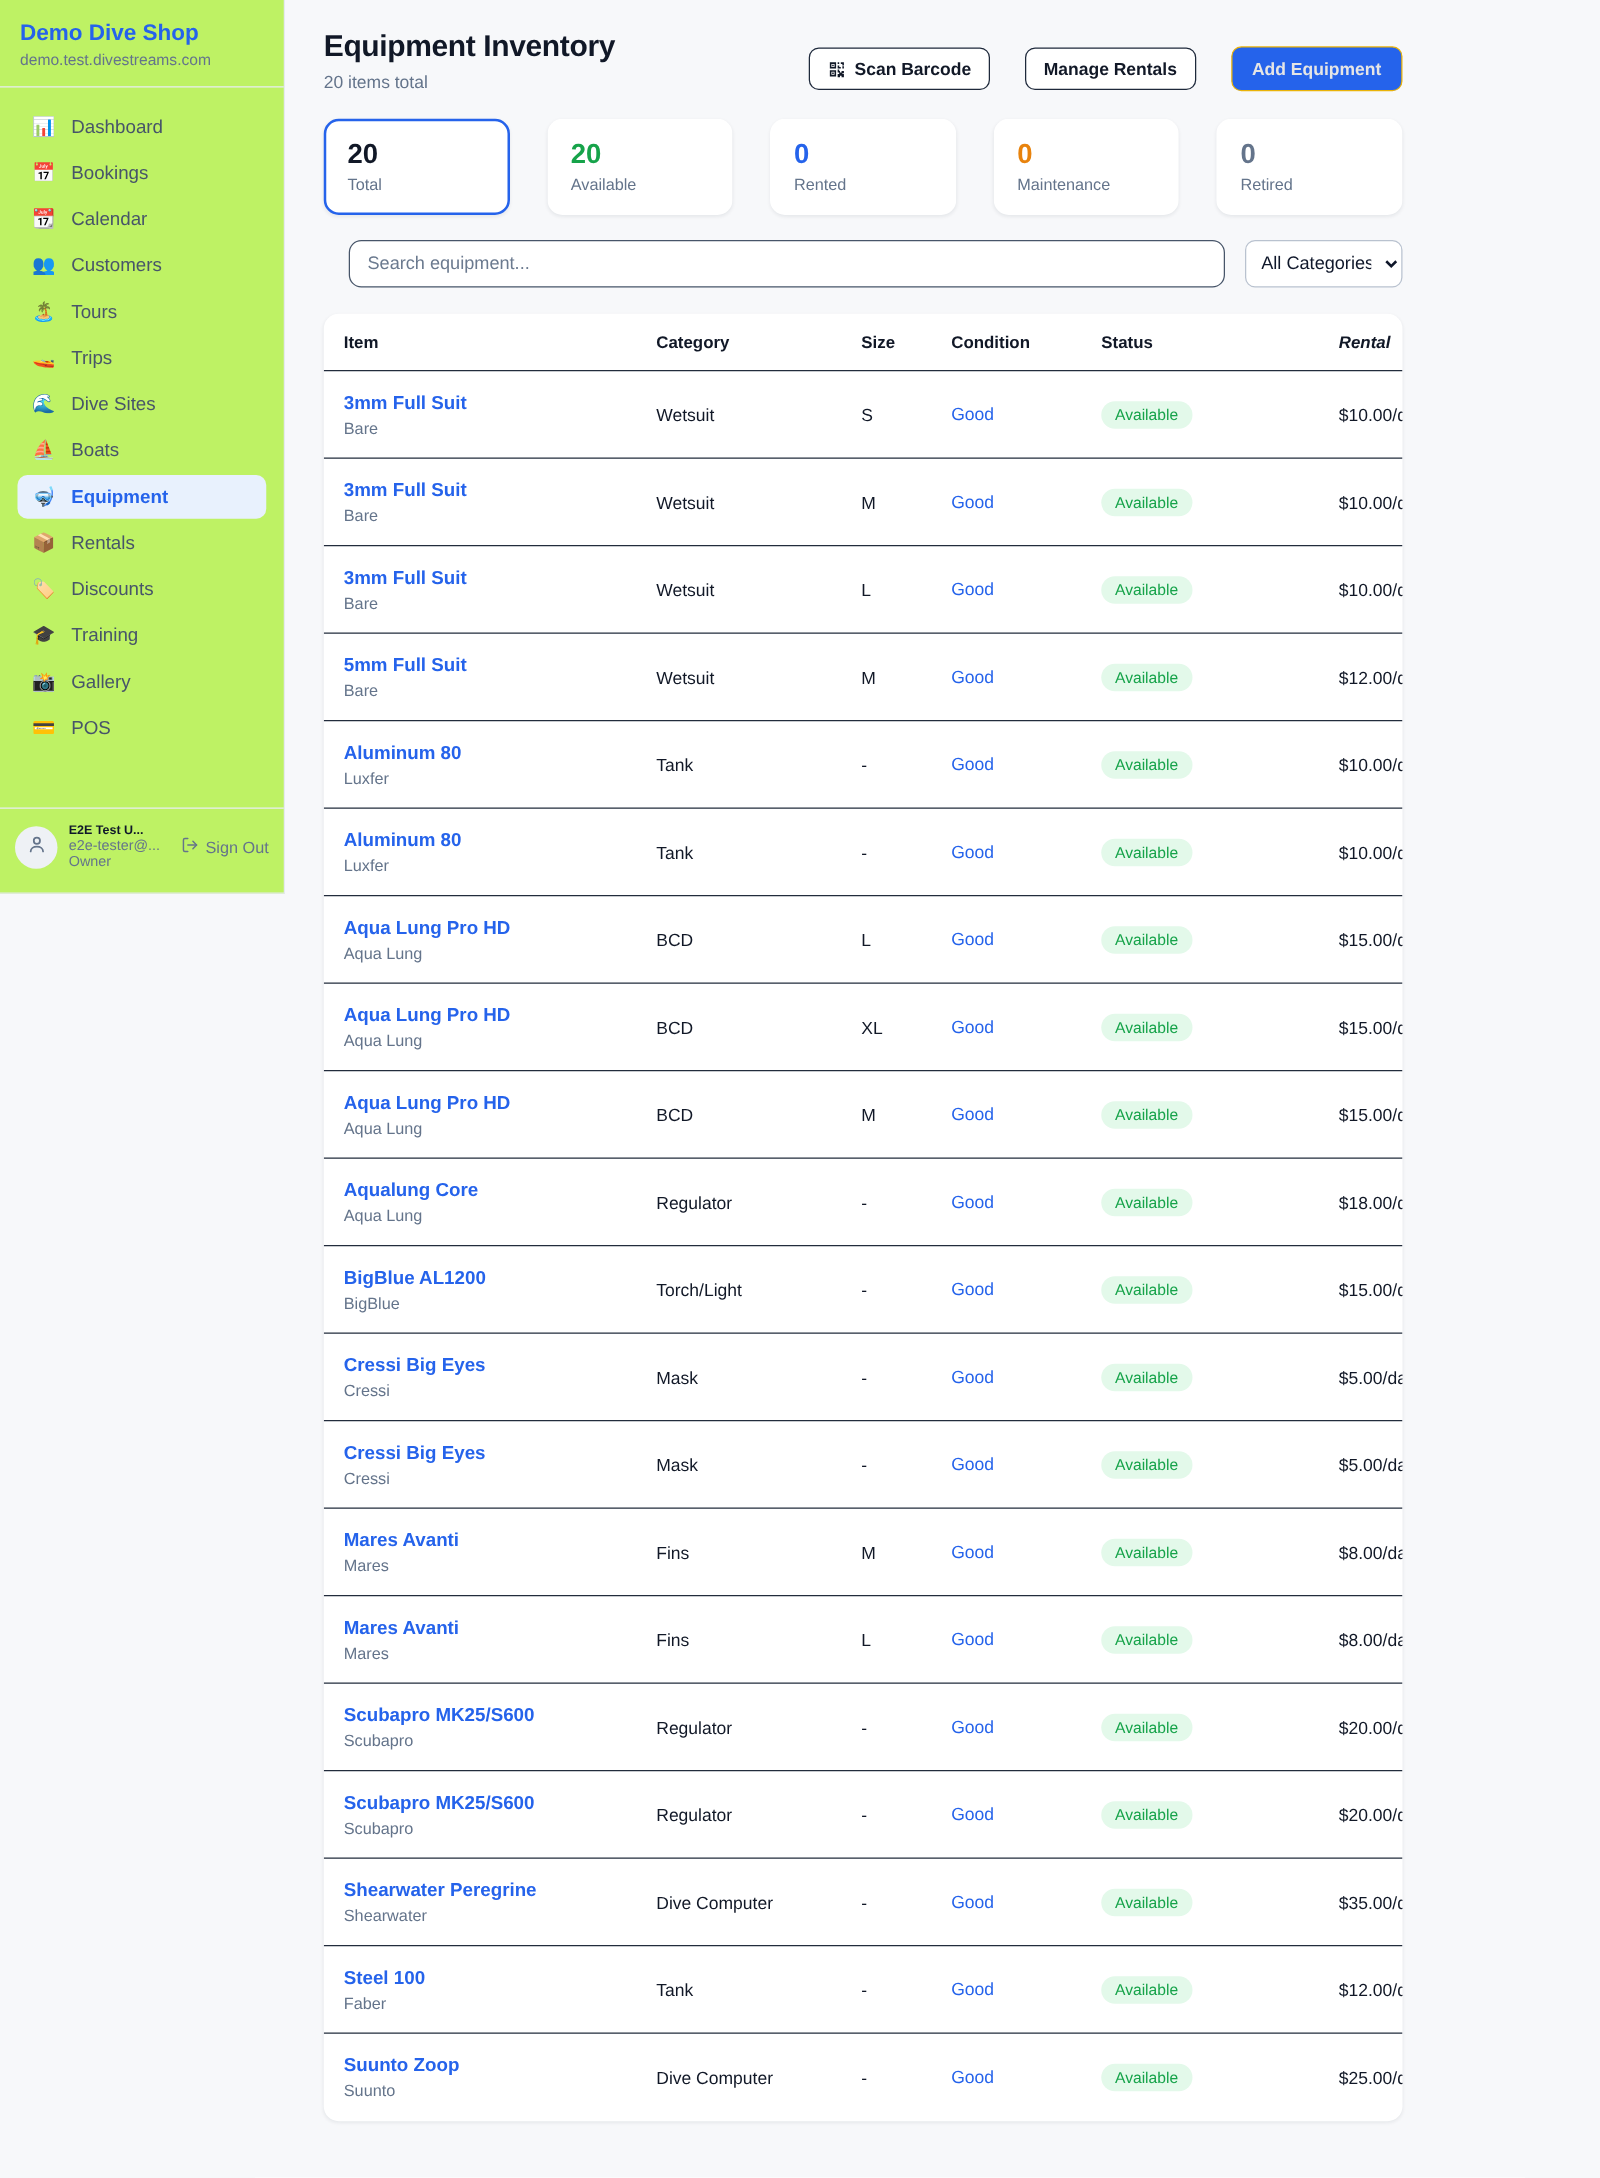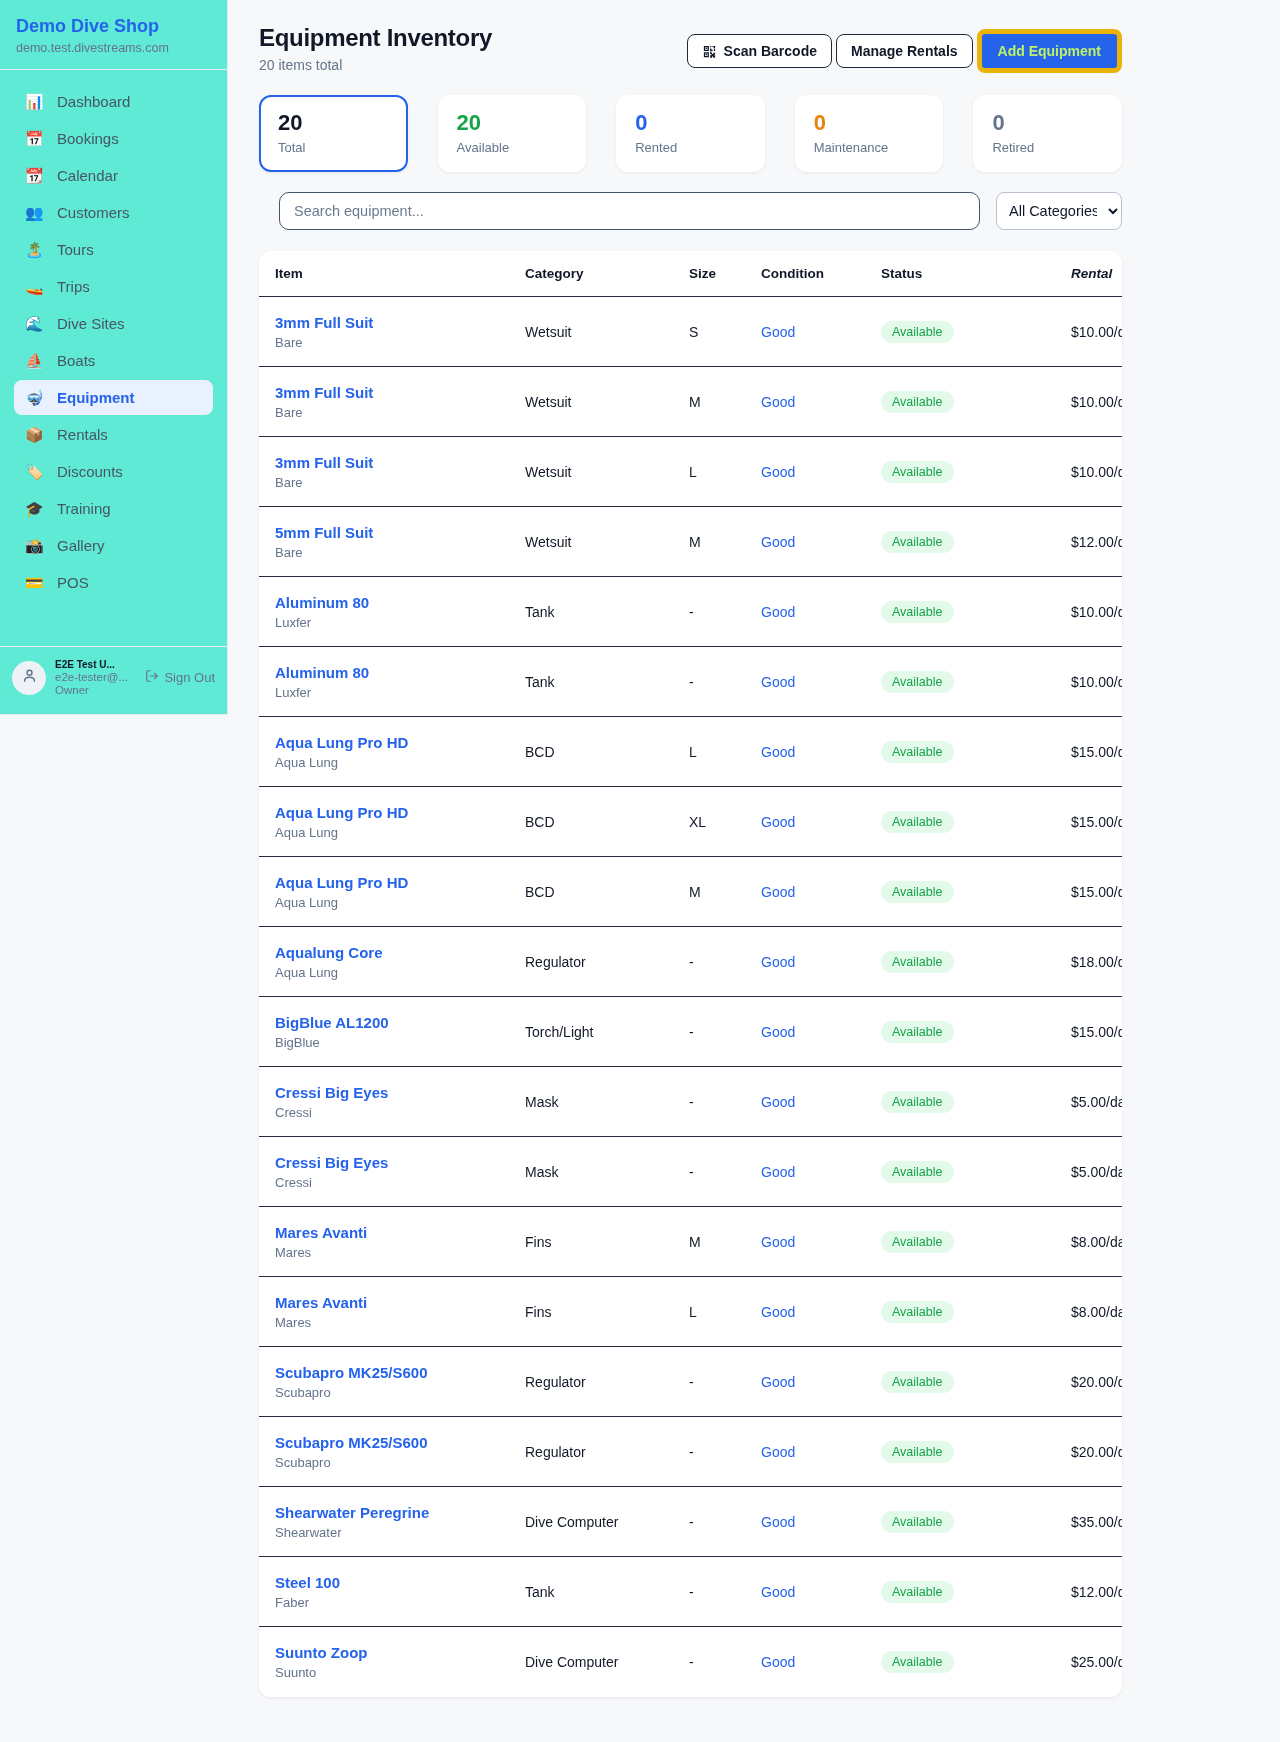--- a/index.html
+++ b/index.html
@@ -7,21 +7,21 @@
   body {
     font-family:"Liberation Sans", sans-serif;
     background:#f7f8fa;
     color:#0f172a;
     min-height:1742px;
     display:flex;
   }
   
   .sidebar {
     width:228px; min-width:228px;
-    background:#5eead4;
+    background:#bef264;
     border-right:1px solid #e5e9f0;
     border-bottom:1px solid #e5e9f0;
     align-self:flex-start;
     padding-bottom:4px;
   }
   .brand-block { padding:16px 16px 14px 16px; border-bottom:1px solid #e9edf3; }
   .brand { color:#2563eb; font-size:18px; font-weight:800; }
   .domain { color:#64748b; font-size:12.5px; margin-top:4px; }
   .nav { padding:14px 14px 0 14px; }
   .nav-item {
@@ -51,28 +51,28 @@
     background:none; border:none; color:#64748b;
     font-family:inherit; font-size:13px; cursor:pointer; white-space:nowrap;
   }
   .signout svg { width:14px; height:14px; }
   
   .main { padding:24px 0 0 31px; }
   .content { width:863px; }
   .page-header { display:flex; justify-content:space-between; align-items:flex-end; }
   h1 { font-size:24px; font-weight:800; color:#111827; letter-spacing:-0.3px; }
   .subtitle { color:#64748b; font-size:14px; margin-top:5px; }
-  .header-actions { display:flex; gap:4px; align-items:center; margin-top:2px; }
+  .header-actions { display:flex; gap:28px; align-items:center; margin-top:2px; }
   .btn {
     font-family:inherit; font-size:14px; font-weight:600;
     border-radius:8px; padding:8px 14px; cursor:pointer;
     display:flex; align-items:center; gap:7px; white-space:nowrap;
   }
   .btn.outline { background:#fff; color:#111827; border:1px solid #1e293b; }
-  .btn.primary { background:#2563eb; color:#bef264; border:5px solid #eab308; padding:9px 16px; }
+  .btn.primary { background:#2563eb; color:#e5e5e5; border:1px solid #eab308; padding:9px 16px; }
   .btn .qr svg { width:15px; height:15px; display:block; }
   
   .stats { display:flex; gap:30px; margin-top:22px; }
   .stat-card {
     flex:1; background:#fff; border-radius:12px;
     border:2px solid transparent;
     box-shadow:0 1px 3px rgba(15,23,42,.07);
     padding:13px 17px 15px 17px; cursor:pointer;
   }
   .stat-card.active { border-color:#2563eb; }

